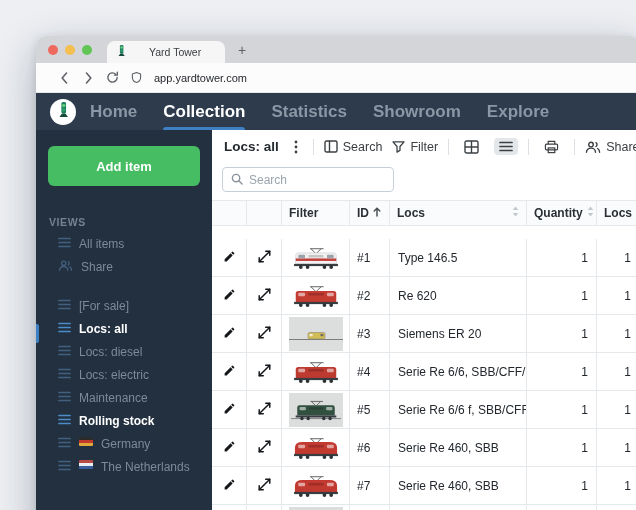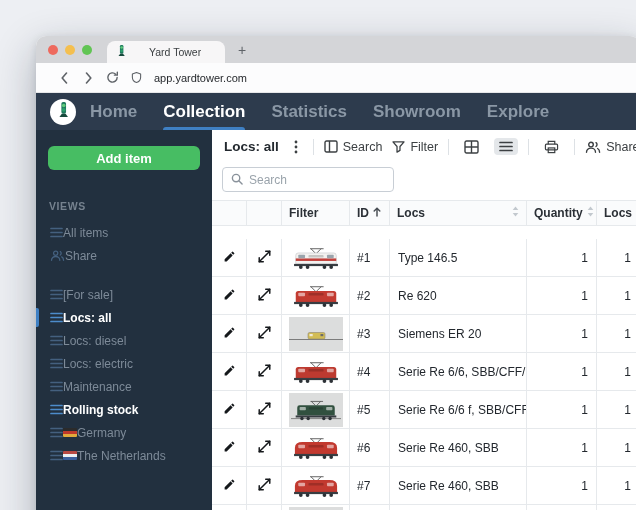--- a/index.html
+++ b/index.html
@@ -34,26 +34,26 @@
          justify-content:center; margin-right:14px; flex:none; }
   .nav-items{ display:flex; gap:26px; height:100%; align-items:center; }
   .nav-item{ position:relative; height:100%; display:flex; align-items:center;
              font-size:17px; font-weight:600; color:#8a97a5; cursor:default; }
   .nav-item.active{ color:#fff; }
   .nav-item.active::after{ content:""; position:absolute; left:0; right:0; bottom:0;
              height:3px; border-radius:3px 3px 0 0; background:var(--accent,#3f80c4); }
   
   .body-row{ flex:1; display:flex; min-height:0; }
   .sidebar{ width:176px; flex:none; background:#22303f; padding-top:16px; }
-  .add-btn{ display:block; margin:0 auto; width:152px; height:24px; border:none; border-radius:6px;
+  .add-btn{ display:block; margin:0 auto; width:152px; height:40px; border:none; border-radius:6px;
             background:#47bd63; color:#fff; font-weight:700; font-size:13px;
             font-family:"Liberation Sans",sans-serif; }
   .views-label{ margin:30px 0 9px 13px; font-size:10.5px; font-weight:700; letter-spacing:.6px; color:#76828f; }
-  .side-item{ position:relative; height:23px; display:flex; align-items:center; 
-              padding-left:14px; font-size:12px; color:#7d8a98; cursor:default; }
+  .side-item{ position:relative; height:23px; display:flex; align-items:flex-start; gap:8px;
+              padding-left:22px; font-size:12px; color:#7d8a98; cursor:default; }
   .side-item.gap{ margin-top:16px; }
   .side-item.active{ color:#fff; font-weight:700; }
   .side-item.active::before{ content:""; position:absolute; left:0; top:2px; bottom:2px; width:3px;
               background:var(--accent,#3f80c4); border-radius:0 2px 2px 0; }
   .side-item.highlight{ color:#fff; font-weight:700; }
   .side-item .i{ display:flex; align-items:center; }
   .flag{ width:14px; height:9px; display:flex; flex-direction:column; border-radius:1px; overflow:hidden; flex:none; }
   .flag span{ flex:1; }
   
   .main{ flex:1; min-width:0; background:#fff; display:flex; flex-direction:column; }

